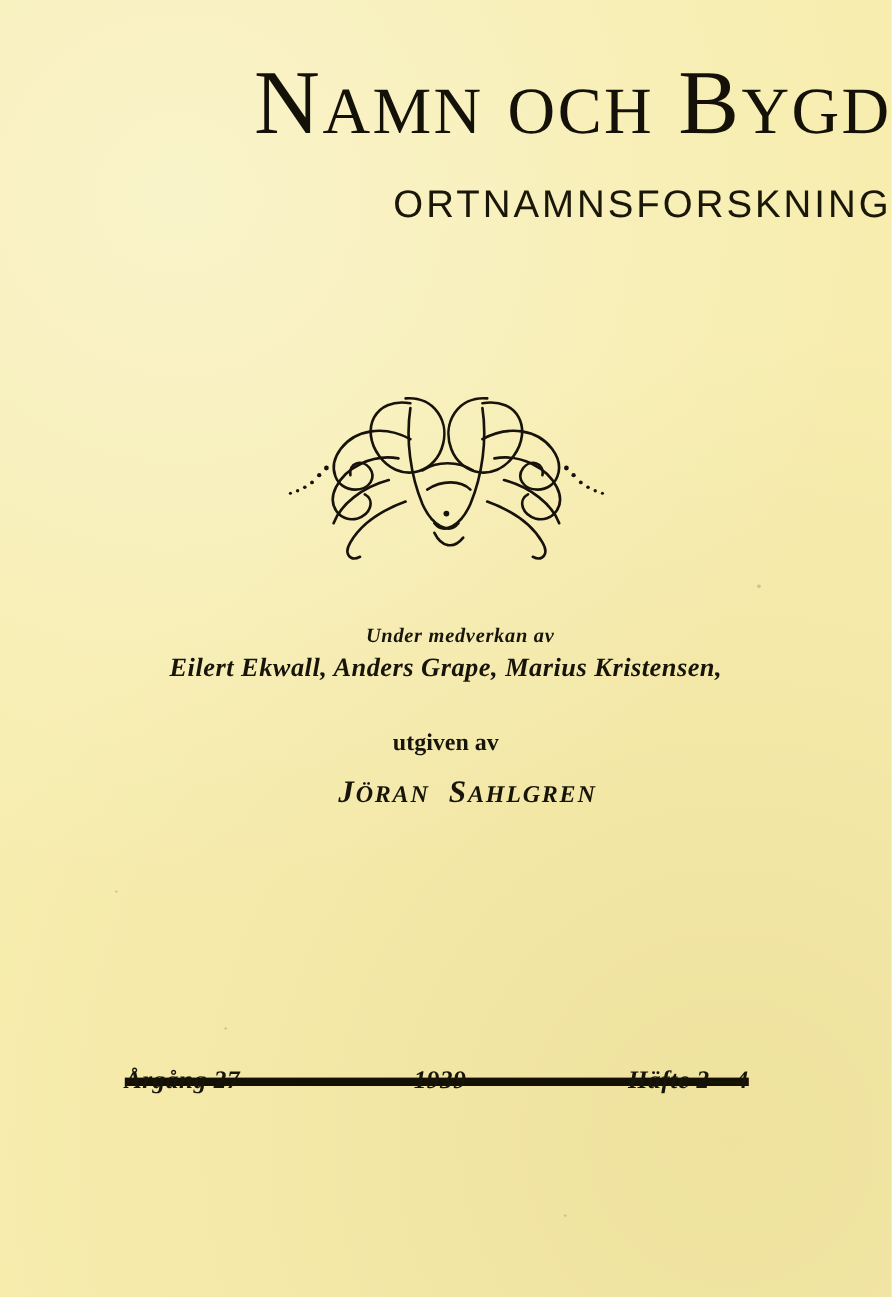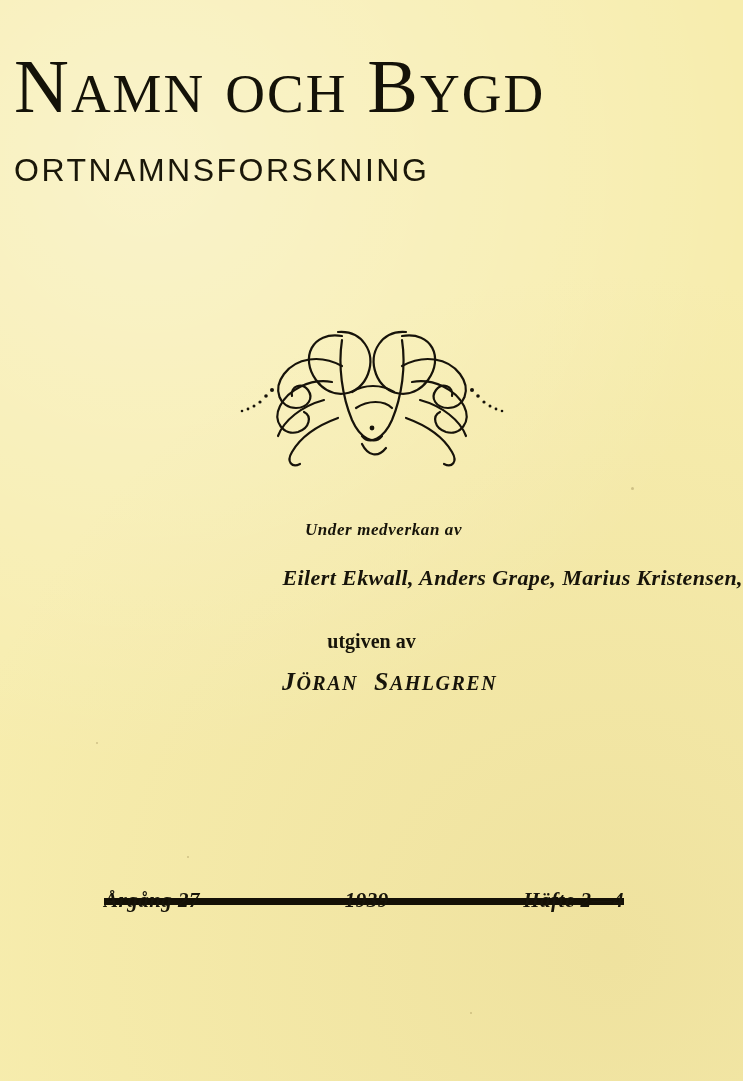--- a/index.html
+++ b/index.html
@@ -30,21 +30,21 @@
     background: rgba(120,100,50,0.30);
     border-radius: 50%;
     pointer-events: none;
   }
 
   .title-block {
     position: absolute;
     left: 0;
     right: 0;
     top: 48px;
-    text-align: left;
+    text-align: right;
     padding-left: 14px;
   }
   .main-title {
     font-family: "Liberation Serif", serif;
     font-size: 76px;
     line-height: 1.0;
     letter-spacing: 2px;
     color: #141208;
     font-weight: 400;
     white-space: nowrap;
@@ -94,27 +94,25 @@
     color: #17140a;
   }
   .credits .lead {
     font-style: italic;
     font-weight: bold;
     font-size: 17px;
     letter-spacing: 0.6px;
     padding-left: 24px;
   }
   .credits .names {
-    margin-top: 22px;
     font-style: italic;
     font-weight: bold;
     font-size: 22px;
     letter-spacing: 0.4px;
     line-height: 1.45;
-    text-align: right;
   }
   .credits .utgiven {
     margin-top: 36px;
     font-weight: bold;
     font-size: 20px;
   }
   .credits .editor {
     margin-top: 14px;
     font-style: italic;
     font-weight: bold;

